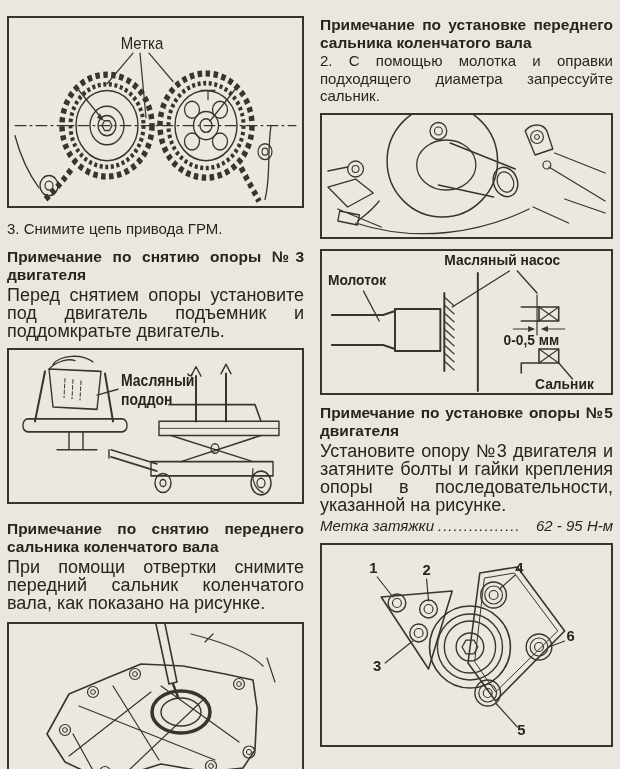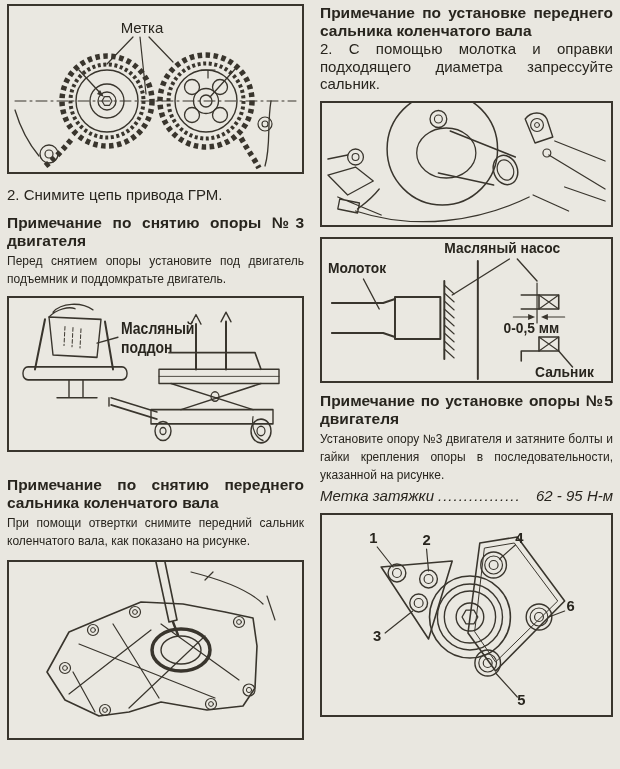--- a/index.html
+++ b/index.html
@@ -13,46 +13,46 @@
     overflow: hidden;
   }
   .col { position: absolute; top: 0; }
   #col-left  { left: 7px;  width: 297px; }
   #col-right { left: 320px; width: 293px; }
 
   .fig { border: 2px solid #39352d; width: 100%; overflow: hidden; background: #eae8e1; }
   .fig svg { display: block; width: 100%; height: 100%; }
 
   .heading { font-weight: 700; font-size: 15.5px; line-height: 18px; text-align: justify; margin: 0; }
-  .body-text { font-size: 12px; line-height: 18px; text-align: justify; margin: 0; }
+  .body-text { font-size: 18px; line-height: 18px; text-align: justify; margin: 0; }
   .step-text { font-size: 15px; line-height: 17.5px; text-align: justify; margin: 0; }
 
   .torque { font-style: italic; font-size: 15px; line-height: 19px; margin: 2px 0 0 0; display: flex; align-items: baseline; }
   .torque .t-label { white-space: nowrap; }
   .torque .t-dots { margin: 0 4px; letter-spacing: 1px; overflow: hidden; white-space: nowrap; }
   .torque .t-value { white-space: nowrap; margin-left: auto; }
 
-  .mt4  { margin-top: 4px; }  .mt8  { margin-top: 8px; }
+  .mt4  { margin-top: 16px; }  .mt8  { margin-top: 8px; }
   .mt10 { margin-top: 10px; }
-  .mt12 { margin-top: 12px; } .mt16 { margin-top: 24px; }
+  .mt12 { margin-top: 12px; } .mt16 { margin-top: 16px; }
   .mt2  { margin-top: 2px; }  .mt9  { margin-top: 9px; }
 
   svg .art { stroke: #39352d; fill: none; stroke-linecap: round; stroke-linejoin: round; }
   svg .chain { stroke: #39352d; fill: none; }
   svg text { font-family: "Liberation Sans", sans-serif; fill: #28251e; stroke: none; }
   .lbl  { font-size: 14px; font-weight: 700; }
   .lblr { font-size: 15px; font-weight: 400; }
   .num  { font-size: 15px; font-weight: 700; }
 </style>
 </head>
 <body>
 
 <div class="col" id="col-left">
 
-  <div class="fig mt4" style="height:170px">
+  <div class="fig mt4" style="height:192px">
     <svg viewBox="0 0 293 166" preserveAspectRatio="none">
       <g>
         <path class="art" d="M6,95 L287,95" stroke-width="1" stroke-dasharray="11 4 2 4"></path>
       </g>
       <g>
         <circle class="chain" cx="98" cy="95" r="45" stroke-width="5.5" stroke-dasharray="4.5 3.5"></circle>
         <circle class="chain" cx="98" cy="95" r="36.5" stroke-width="4" stroke-dasharray="3 2.6"></circle>
         <circle class="art" cx="98" cy="95" r="31" stroke-width="1.4"></circle>
         <circle class="art" cx="98" cy="95" r="17" stroke-width="1.3"></circle>
         <circle class="art" cx="98" cy="95" r="9" stroke-width="1.3"></circle>
@@ -83,21 +83,21 @@
         <circle class="art" cx="256" cy="118" r="7" stroke-width="1.2"></circle>
         <circle class="art" cx="256" cy="118" r="3" stroke-width="1.1"></circle>
       </g>
       <g>
         <path class="art" d="M124,31 L98,58 M131,31 L137,88 M140,31 L164,56" stroke-width="1.2"></path>
         <text class="lblr" x="133" y="27" text-anchor="middle">Метка</text>
       </g>
     </svg>
   </div>
 
-  <p class="step-text mt12">2. Снимите цепь привода ГРМ.</p>
+  <p class="step-text mt12">3. Снимите цепь привода ГРМ.</p>
 
   <h2 class="heading mt10">Примечание по снятию опоры №3 двигателя</h2>
   <p class="body-text mt2">Перед снятием опоры установите под двигатель подъемник и поддомкратьте двигатель.</p>
 
   <div class="fig mt8" style="height:156px">
     <svg viewBox="0 0 293 128" preserveAspectRatio="none">
       <g>
         <path class="art" d="M44,12 C52,4 72,3 84,10 M40,16 C48,9 60,7 66,9" stroke-width="1.2"></path>
         <path class="art" d="M40,16 L92,18 L88,50 L44,48 Z" stroke-width="1.4"></path>
         <path class="art" d="M56,24 L55,40 M64,25 L63,41 M72,26 L71,42" stroke-width="1" stroke-dasharray="3 2"></path>

